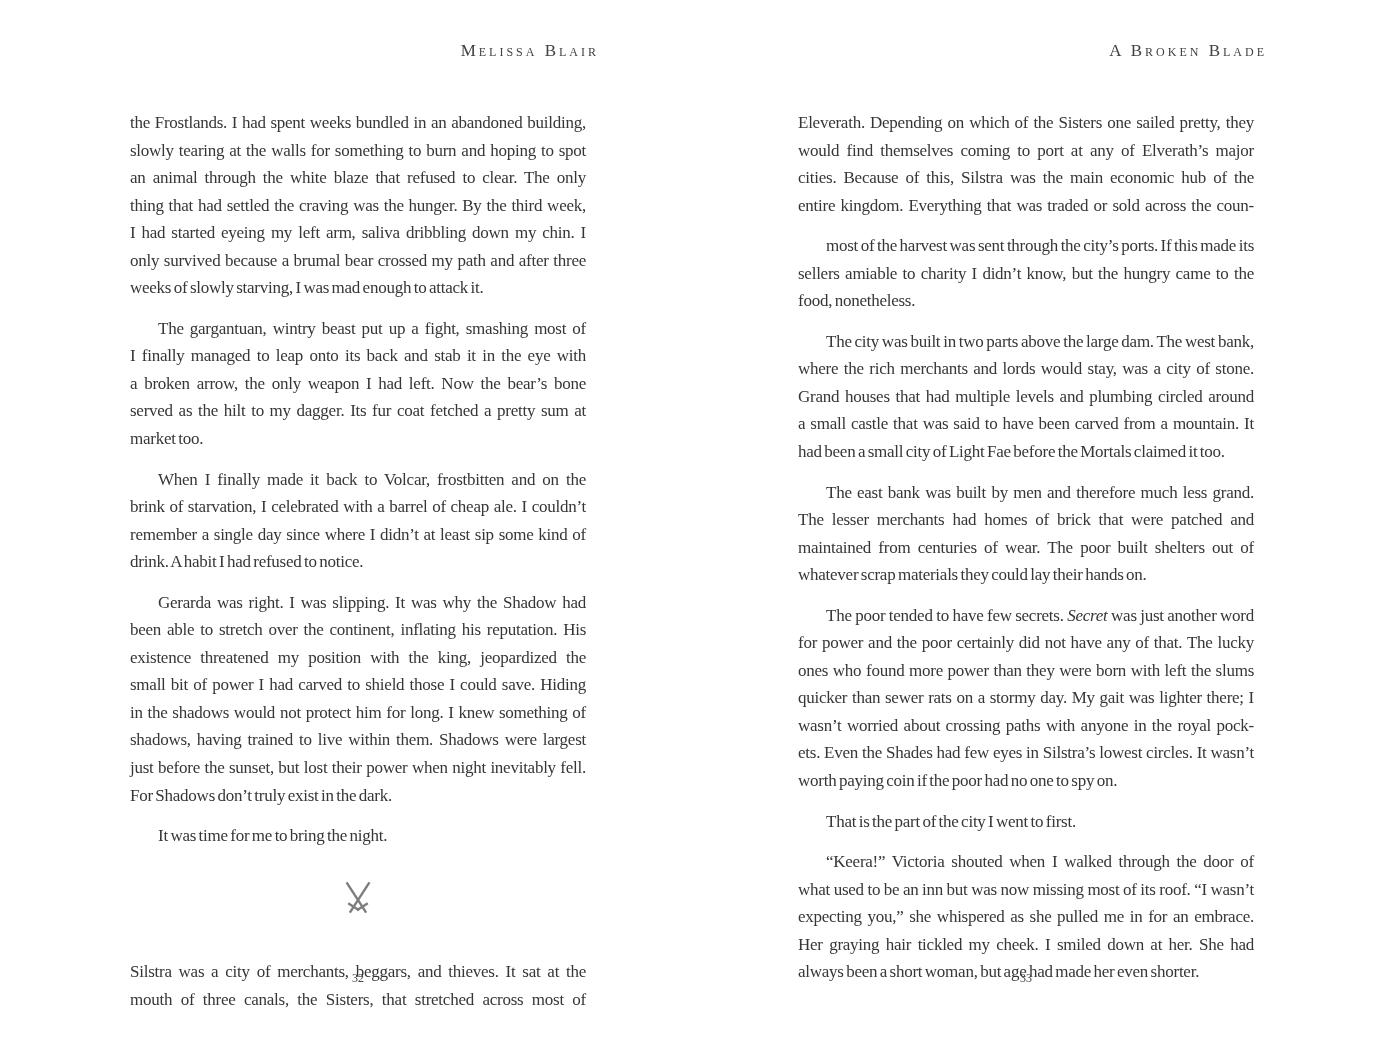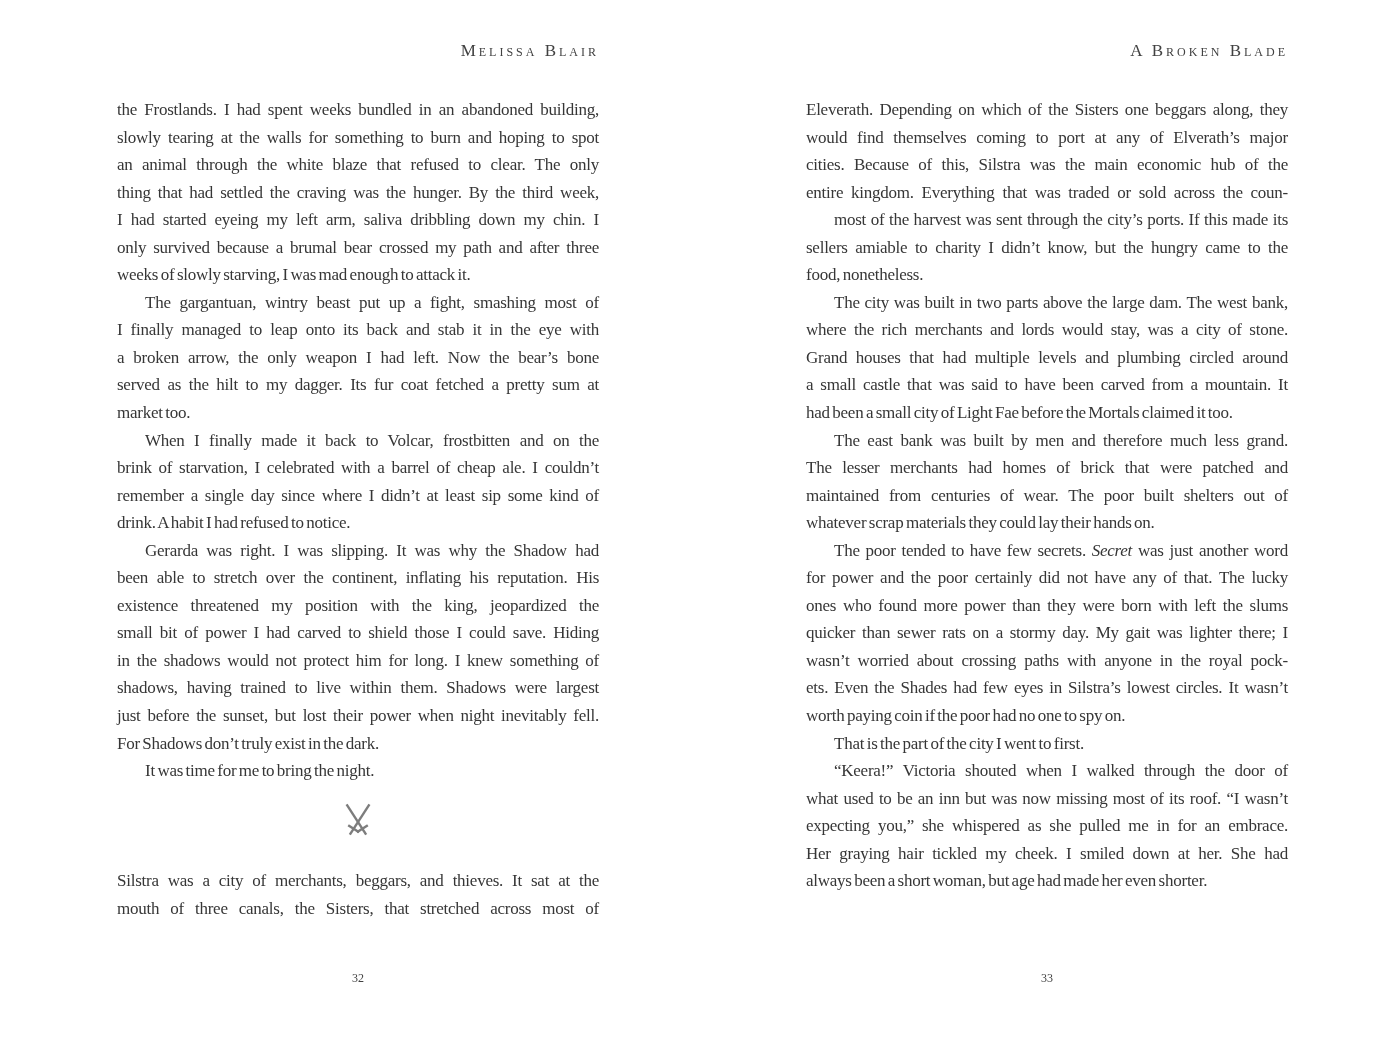--- a/index.html
+++ b/index.html
@@ -17,21 +17,21 @@
     font-family: "Liberation Serif", serif;
     color: var(--text-color, #363636);
   }
   .page {
     position: absolute;
     top: 0;
     width: 482px;
     height: 1050px;
   }
   .page.left  { left: 117px; }
-  .page.right { left: 806px; }
+  .page.right { left: 785px; }
   .running-head {
     position: absolute;
     top: 41px;
     left: 0;
     width: 482px;
     text-align: right;
     font-variant: small-caps;
     letter-spacing: 3px;
     font-size: 17px;
     color: var(--heading-color, #414141);
@@ -39,21 +39,21 @@
   .text-flow {
     position: absolute;
     top: 96px;
     left: 0;
     width: 482px;
     font-size: 17px;
     line-height: 27.55px;
     letter-spacing: -0.25px;
     word-spacing: -1.5px;
   }
-  .para { margin: 0; padding: 0; }
+  .para { margin: 13px; padding: 0; }
   .line {
     height: 27.55px;
     text-align: justify;
     text-align-last: justify;
     white-space: nowrap;
   }
   .line.last { text-align-last: left; }
   .para.indent .line:first-child { text-indent: 28px; }
   .separator {
     height: 82.6px;
@@ -136,21 +136,21 @@
           <div class="line">mouth of three canals, the Sisters, that stretched across most of</div>
         </div>
       </div>
     <div class="page-number">32</div>
   </div>
 
   <div class="page right">
     <div class="running-head">A Broken Blade</div>
     <div class="text-flow">
         <div class="para">
-          <div class="line">Eleverath. Depending on which of the Sisters one beggars along, they</div>
+          <div class="line">Eleverath. Depending on which of the Sisters one sailed pretty, they</div>
           <div class="line">would find themselves coming to port at any of Elverath’s major</div>
           <div class="line">cities. Because of this, Silstra was the main economic hub of the</div>
           <div class="line">entire kingdom. Everything that was traded or sold across the coun-</div>
         </div>
         <div class="para indent">
           <div class="line">most of the harvest was sent through the city’s ports. If this made its</div>
           <div class="line">sellers amiable to charity I didn’t know, but the hungry came to the</div>
           <div class="line last">food, nonetheless.</div>
         </div>
         <div class="para indent">

